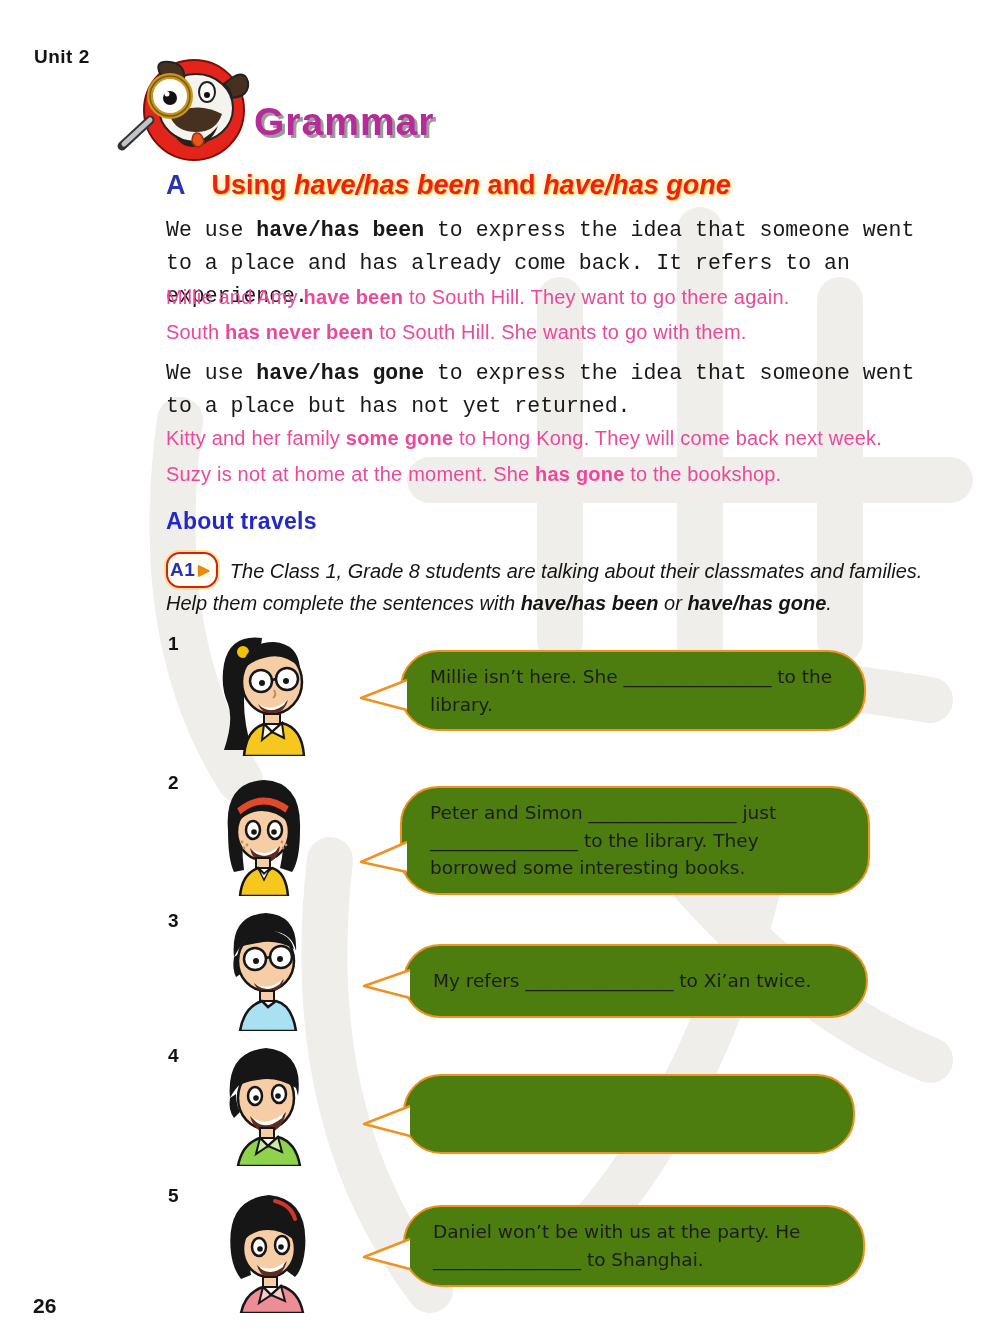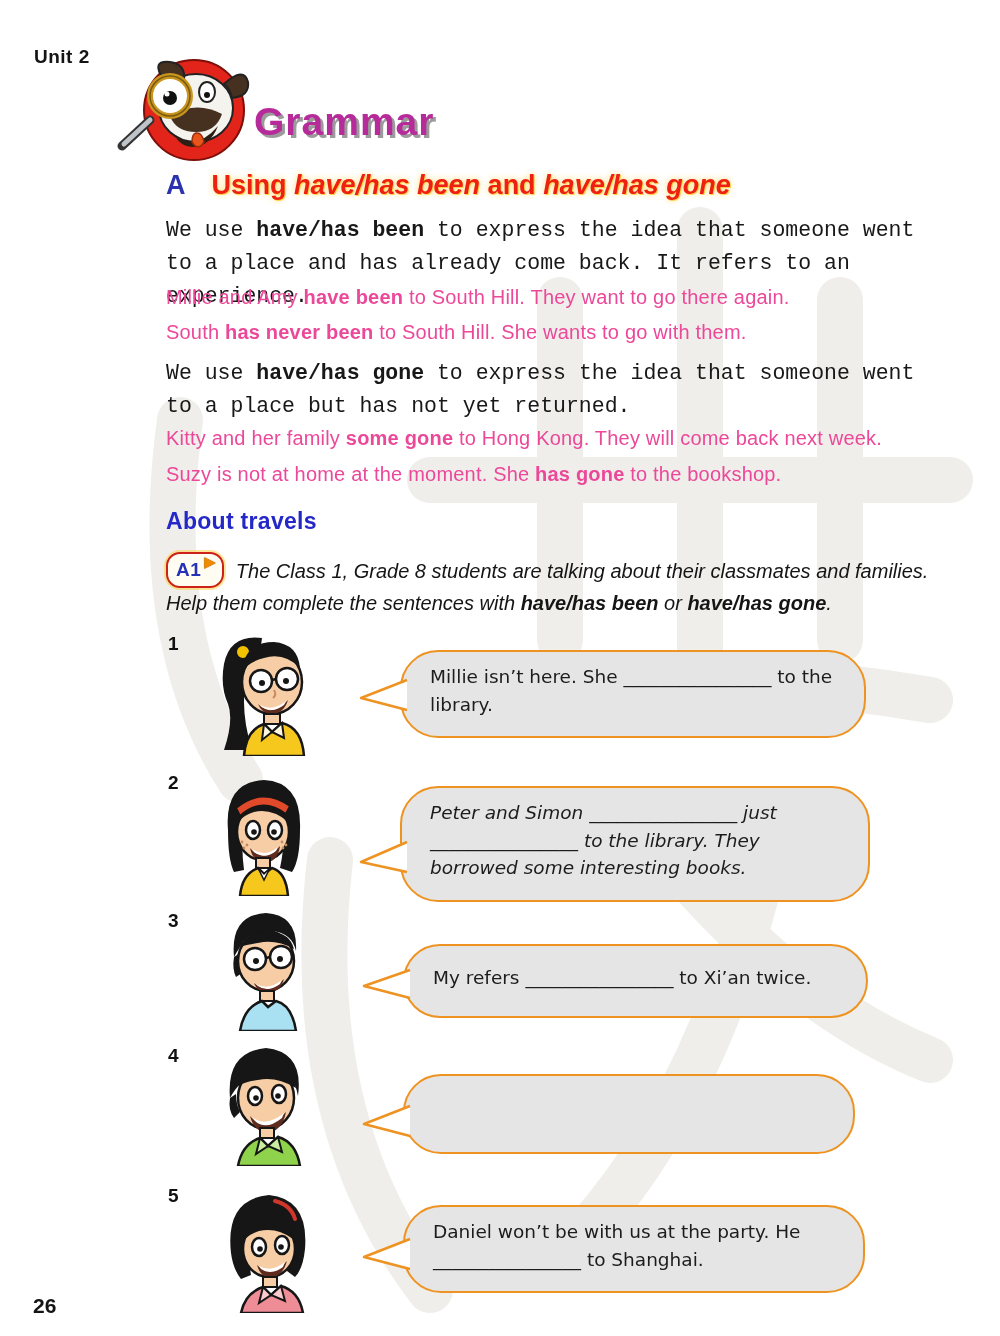--- a/index.html
+++ b/index.html
@@ -44,39 +44,39 @@
   .serif-p b, .sans-ex b { font-weight:700; }
 
   .subtitle { left:166px; top:508px; font-size:23px; font-weight:700; color:#2428c8; letter-spacing:.3px; }
 
   .instructions {
     left:166px; top:552px; width:800px;
     font-size:20px; line-height:31px; font-style:italic; color:#151515;
   }
   .instructions b { font-weight:700; }
   .badge {
-    display:inline-flex; gap:3px;
+    display:inline-flex; align-items:center; gap:3px;
     border:2.5px solid #cc2218; border-radius:14px;
     background:#fffdf2;
-    padding:0 6px 1px 8px; margin-right:12px;
+    padding:0 6px 1px 2px; margin-right:12px;
     box-shadow: 0 0 0 2px rgba(255,210,70,.55);
     font-style:normal; vertical-align:2px;
   }
   .badge-text { color:#2531b8; font-weight:700; font-size:19px; letter-spacing:.5px; }
   .badge-arrow { color:#f08a00; font-size:15px; text-shadow:0 0 1px #7a3c00; line-height:1; }
 
   .item-number { font-size:19px; font-weight:700; color:#111; }
   .portrait { width:122px; height:128px; }
 
   .bubble {
     position:absolute; z-index:2;
-    background:#e5e5e5;
+    background:#4d7c0f;
     border:2.5px solid #ee9321;
     border-radius:38px;
-    padding:11px 26px 18px 28px;
+    padding:11px 26px 11px 28px;
     font-family:"DejaVu Sans", sans-serif;
     font-size:18.5px; line-height:27.5px; color:#1c1c1c;
   }
   .bubble.center { display:flex; align-items:center; }
   .tail { position:absolute; left:-45px; width:52px; height:36px; z-index:3; }
 
   .page-number { left:33px; top:1294px; font-size:21px; font-weight:700; }
 </style>
 </head>
 <body>
@@ -205,21 +205,21 @@
         <circle cx="83" cy="80" r="1.4"></circle>
       </g>
 
     <path d="M50,80 Q64,96 80,78 Q78,94 64,95 Q53,94 50,80 Z" fill="#5e2b1e"></path>
     <path d="M52,81 Q65,90 78,79 L76,83 Q65,92 54,84 Z" fill="#ffffff"></path>
 
     <path d="M56,90 L56,100 L70,100 L70,90 Z" fill="#f7cda6" stroke="#161616" stroke-width="2"></path>
     <path d="M40,128 Q42,106 58,100 L64,106 L72,100 Q86,104 88,128 Z" fill="#f6c81e" stroke="#161616" stroke-width="2.5"></path>
     <path d="M58,100 L64,106 L70,100 L64,112 Z" fill="#ffffff" stroke="#161616" stroke-width="1.5"></path>
   </svg>
-  <div class="bubble" style="left:400px; top:786px; width:470px; min-height:102px;font-style:italic;">
+  <div class="bubble" style="left:400px; top:786px; width:470px; min-height:102px;">
     <svg class="tail" style="top:52px;" viewBox="0 0 52 36">
         <path d="M50,2 L4,22 L50,32" fill="#ffffff" stroke="#ee9321" stroke-width="2.5" stroke-linejoin="round"></path>
       </svg>
     <span>Peter and Simon ________________ just ________________ to the library. They borrowed some interesting books.</span>
   </div>
 
   <div class="abs item-number" style="left:168px; top:910px;">3</div>
   <svg class="abs portrait" style="left:200px; top:903px;" viewBox="0 0 122 128">
 
     <path d="M34,54 Q30,12 66,10 Q98,12 96,48 Q92,30 72,28 Q48,28 40,44 Q36,50 34,54 Z" fill="#161616"></path>

